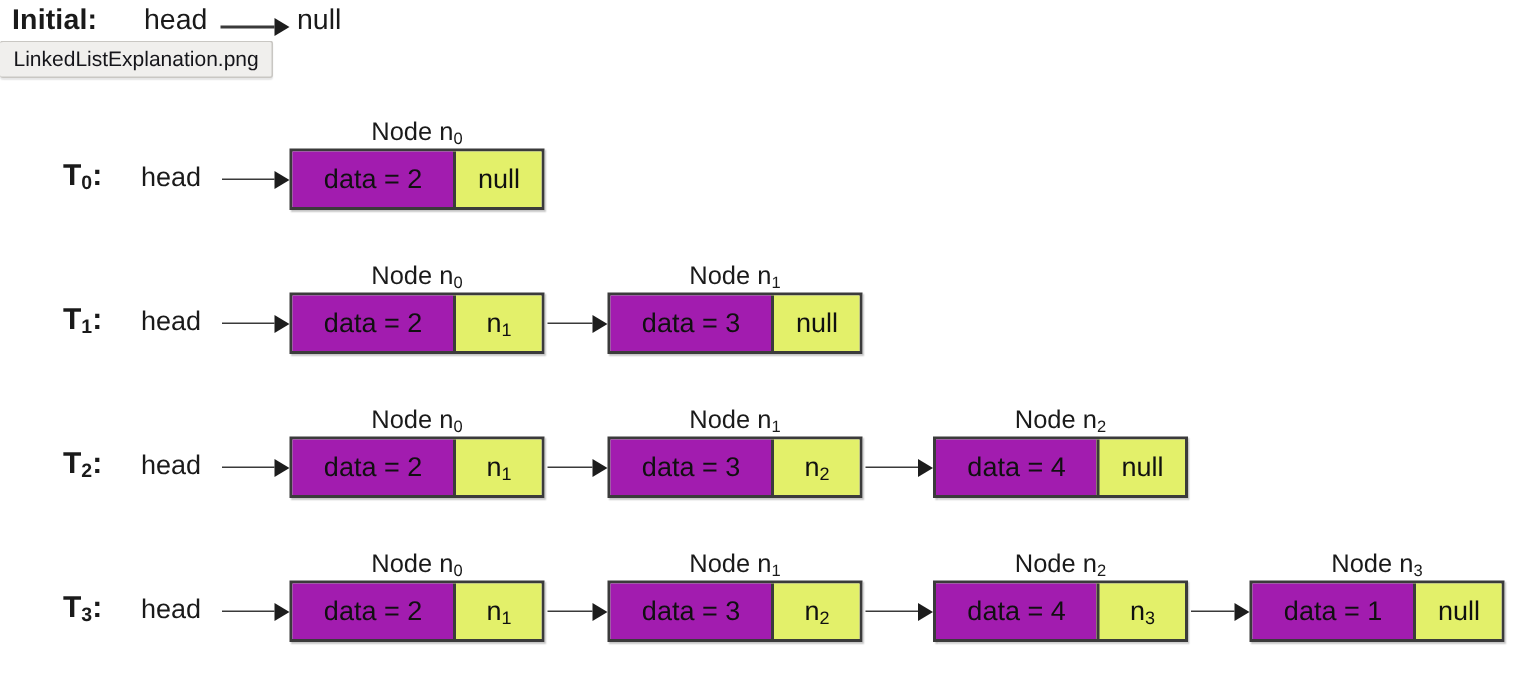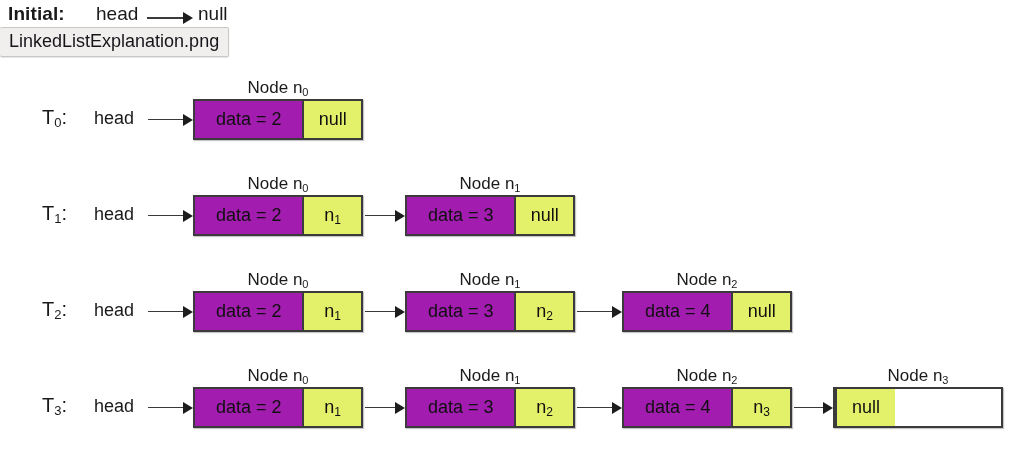--- a/index.html
+++ b/index.html
@@ -30,32 +30,32 @@
   }
 
   
   .file-chip{
     position:absolute;left:0px;top:27px;
     padding:3px 9px 4px 9px;
     background:#f0efed;
     border:1px solid #c9c7c3;
     border-left:none;
     border-radius:2px;
-    font-size:18px;
+    font-size:14px;
     color:#15151a;
     box-shadow:0 1px 1px rgba(0,0,0,.10);
     white-space:nowrap;
     z-index:20;
   }
 
   
   .row{position:absolute;left:0;width:1024px;height:96px;}
   .t-label{
     position:absolute;left:42px;
-    font-size:20px;font-weight:400;white-space:nowrap;text-align:center;
+    font-size:20px;font-weight:700;white-space:nowrap;text-align:center;
   }
   .t-label sub{font-size:13px;vertical-align:baseline;position:relative;top:3px;}
   .head-label{
     position:absolute;left:94px;
     font-size:18px;font-weight:400;
   }
 
   
   .node{
     position:absolute;
@@ -235,18 +235,19 @@
             <span>n</span>
             <sub>3</sub>
           </div>
         </div>
         <div class="arrow" style="left: 794px; top: 35.5px; width: 39px;">
           <div class="shaft" style="width: 29px;"></div>
           <div class="headtip" style="left: 29px;"></div>
         </div>
         <div class="node-caption" style="left: 833px; width: 170px; top: 0px;"><span>Node n</span><sub>3</sub></div>
         <div class="node" style="left: 833px; top: 21px; width: 170px;">
+          <div class="cell-data" style="width: 110px;">data = 1</div>
           <div class="cell-ptr" style="width: 60px;">null</div>
         </div>
       </div>
     </div>
 
 </div>
 
 </body></html>

